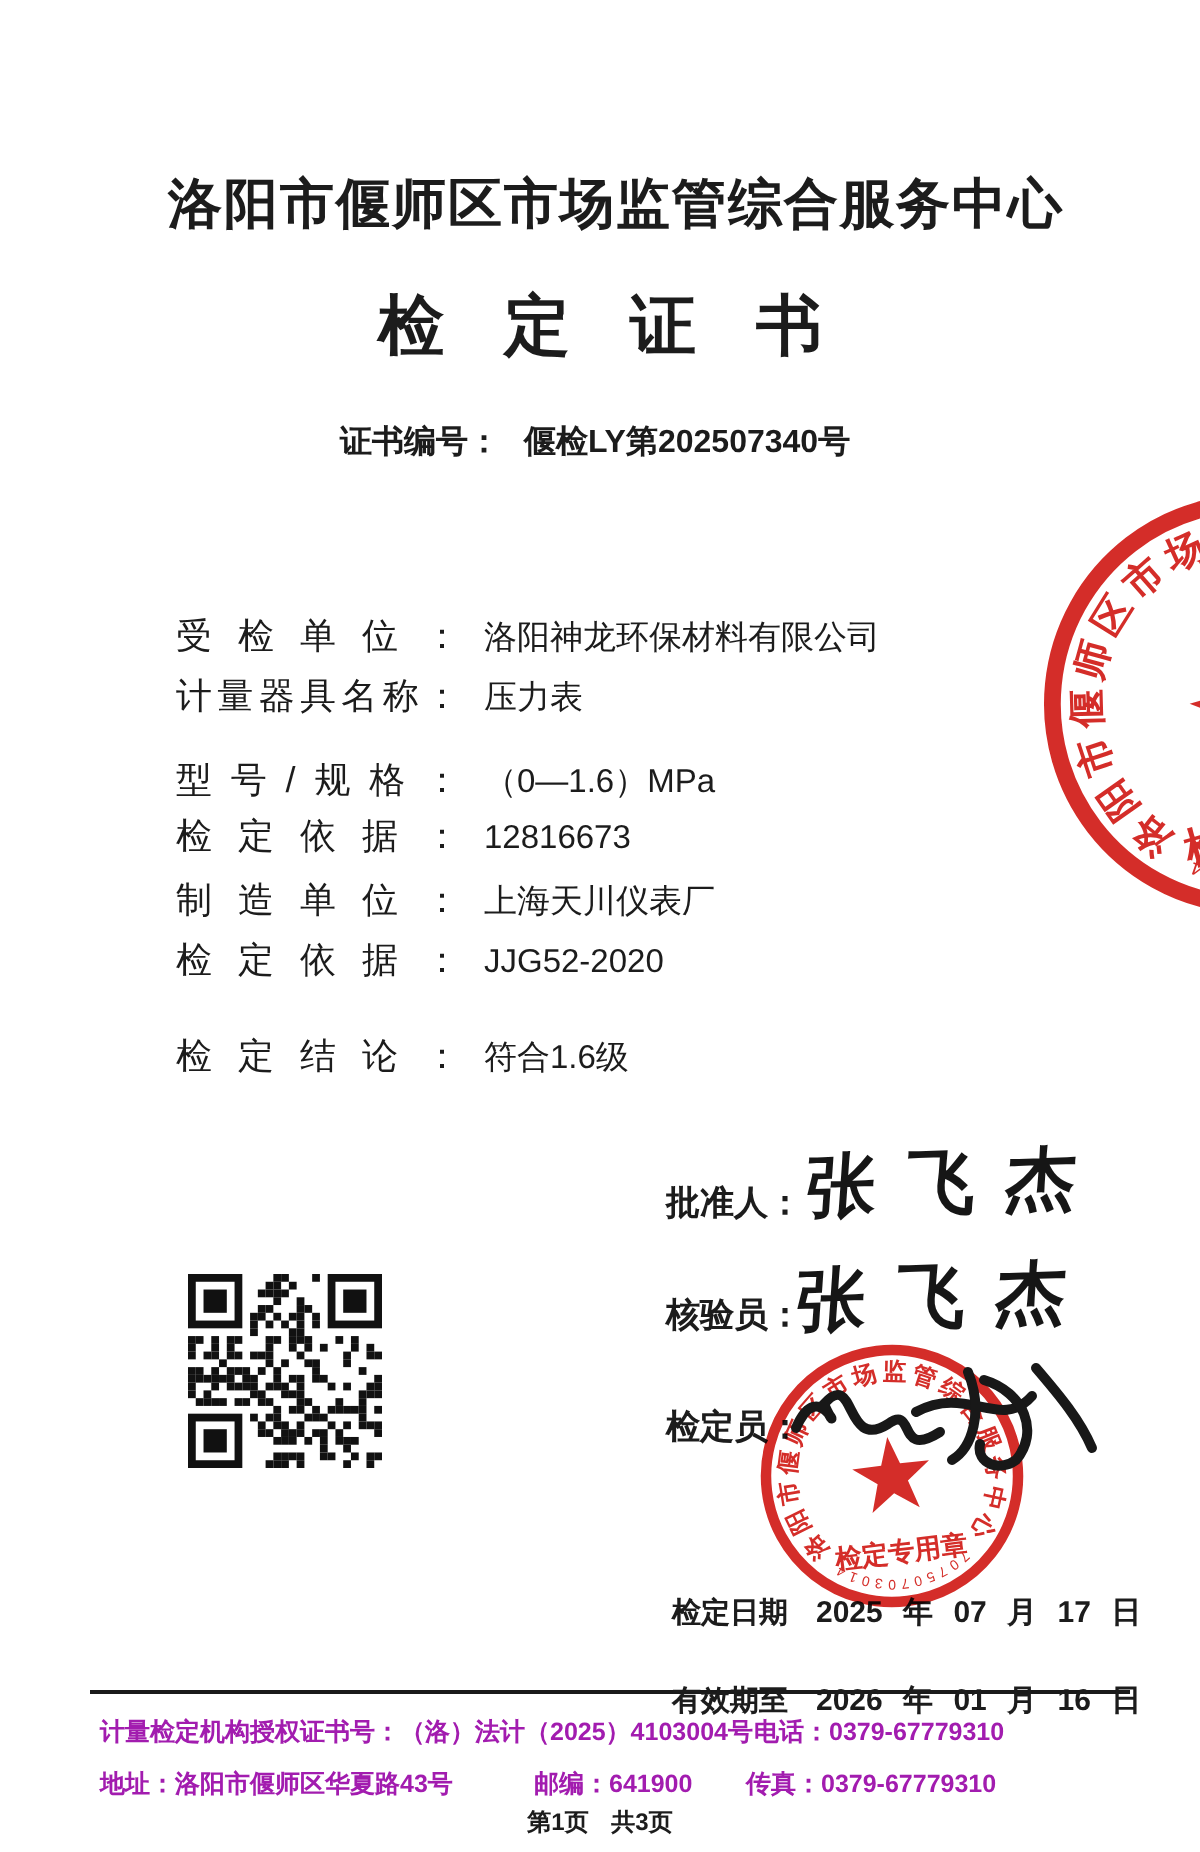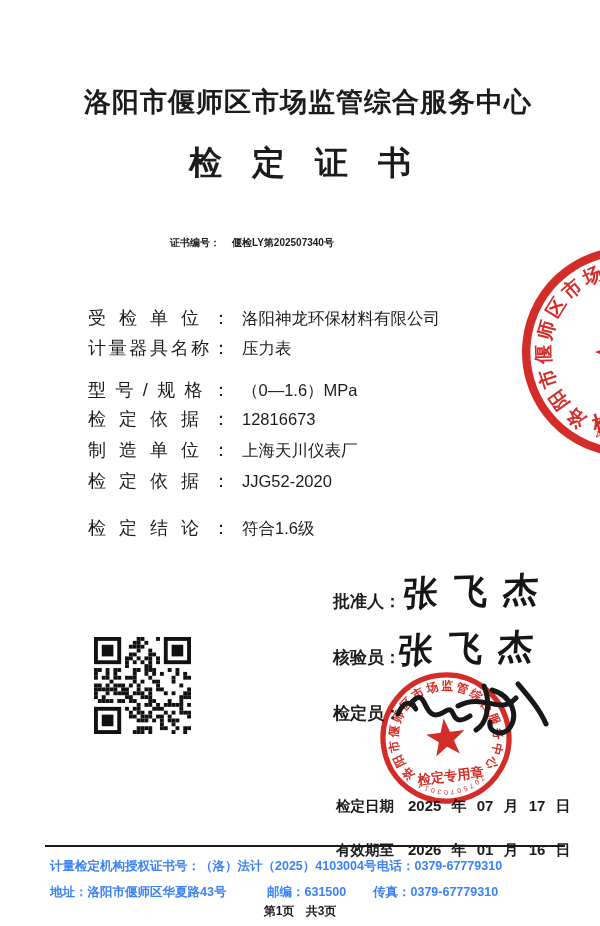--- a/index.html
+++ b/index.html
@@ -12,21 +12,21 @@
     position:absolute; top:84px; left:0; right:0;
     text-align:center; font-size:27px; font-weight:bold; letter-spacing:1px;padding-left:16px;
   }
   .doc-title{
     position:absolute; top:141px; left:0; right:0;
     text-align:center; font-size:33px; font-weight:bold;
     letter-spacing:30px; text-indent:30px; white-space:nowrap;
   }
   .certno{
     position:absolute; top:211px; left:170px;
-    display:flex; gap:12px; font-size:10px; font-weight:bold;margin-top:25px;
+    display:flex; gap:12px; font-size:16px; font-weight:bold;
   }
   .fr{position:absolute; left:88px; display:flex; align-items:baseline;}
   .fl{
     flex:0 0 142px; font-weight:normal; font-size:18px;
     text-align:justify; text-align-last:justify;
   }
   .fv{margin-left:12px; font-size:16.5px; font-weight:500; white-space:pre;margin-top:40px;}
   .qr{position:absolute; left:94px; top:637px; width:97px; height:97px;}
   .sig-label{position:absolute; font-size:17px; font-weight:bold;}
   .sig-name{
@@ -34,21 +34,21 @@
     transform:rotate(-2deg) skewX(-6deg); color:#161616; z-index:2; white-space:nowrap;
   }
   .scribble{position:absolute; left:388px; top:672px; z-index:6;}
   .stamp{position:absolute; mix-blend-mode:multiply; opacity:.94; z-index:5;}
   .stamp-a{left:515px; top:240px; width:224px; height:224px; transform:rotate(-16deg);}
   .stamp-b{left:376px; top:668px; width:140px; height:140px; transform:rotate(-7deg);}
   .date-row{position:absolute; left:336px; display:flex; gap:14px; align-items:center; z-index:2;margin-top:20px;}
   .date-label{font-size:14.5px; font-weight:bold;}
   .date-value{font-size:15px; font-weight:600; word-spacing:6px; white-space:pre;}
   .divider{position:absolute; top:845px; left:45px; width:520px; height:2px; background:#1a1a1a;}
-  .ft{position:absolute; font-size:12.5px; font-weight:600; color:#3b82f6; white-space:nowrap;}
+  .ft{position:absolute; font-size:12.5px; font-weight:600; color:#a21caf; white-space:nowrap;}
   .page-info{
     position:absolute; top:903px; left:0; right:0; text-align:center;
     font-size:12px; font-weight:600; word-spacing:8px;
   }
 </style>
 </head>
 <body>
 
 <div class="page">
 
@@ -379,17 +379,17 @@
   <div class="date-row" style="top:821px">
     <span class="date-label">有效期至</span>
     <span class="date-value">2026 年 01 月 16 日</span>
   </div>
 
   <div class="divider"></div>
 
   <span class="ft" style="left:50px; top:858px">计量检定机构授权证书号：（洛）法计（2025）4103004号</span>
   <span class="ft" style="left:377px; top:858px">电话：0379-67779310</span>
   <span class="ft" style="left:50px; top:884px">地址：洛阳市偃师区华夏路43号</span>
-  <span class="ft" style="left:267px; top:884px">邮编：631500</span>
+  <span class="ft" style="left:267px; top:884px">邮编：641900</span>
   <span class="ft" style="left:373px; top:884px">传真：0379-67779310</span>
 
   <div class="page-info">第1页 共3页</div>
 </div>
 
 </body></html>

